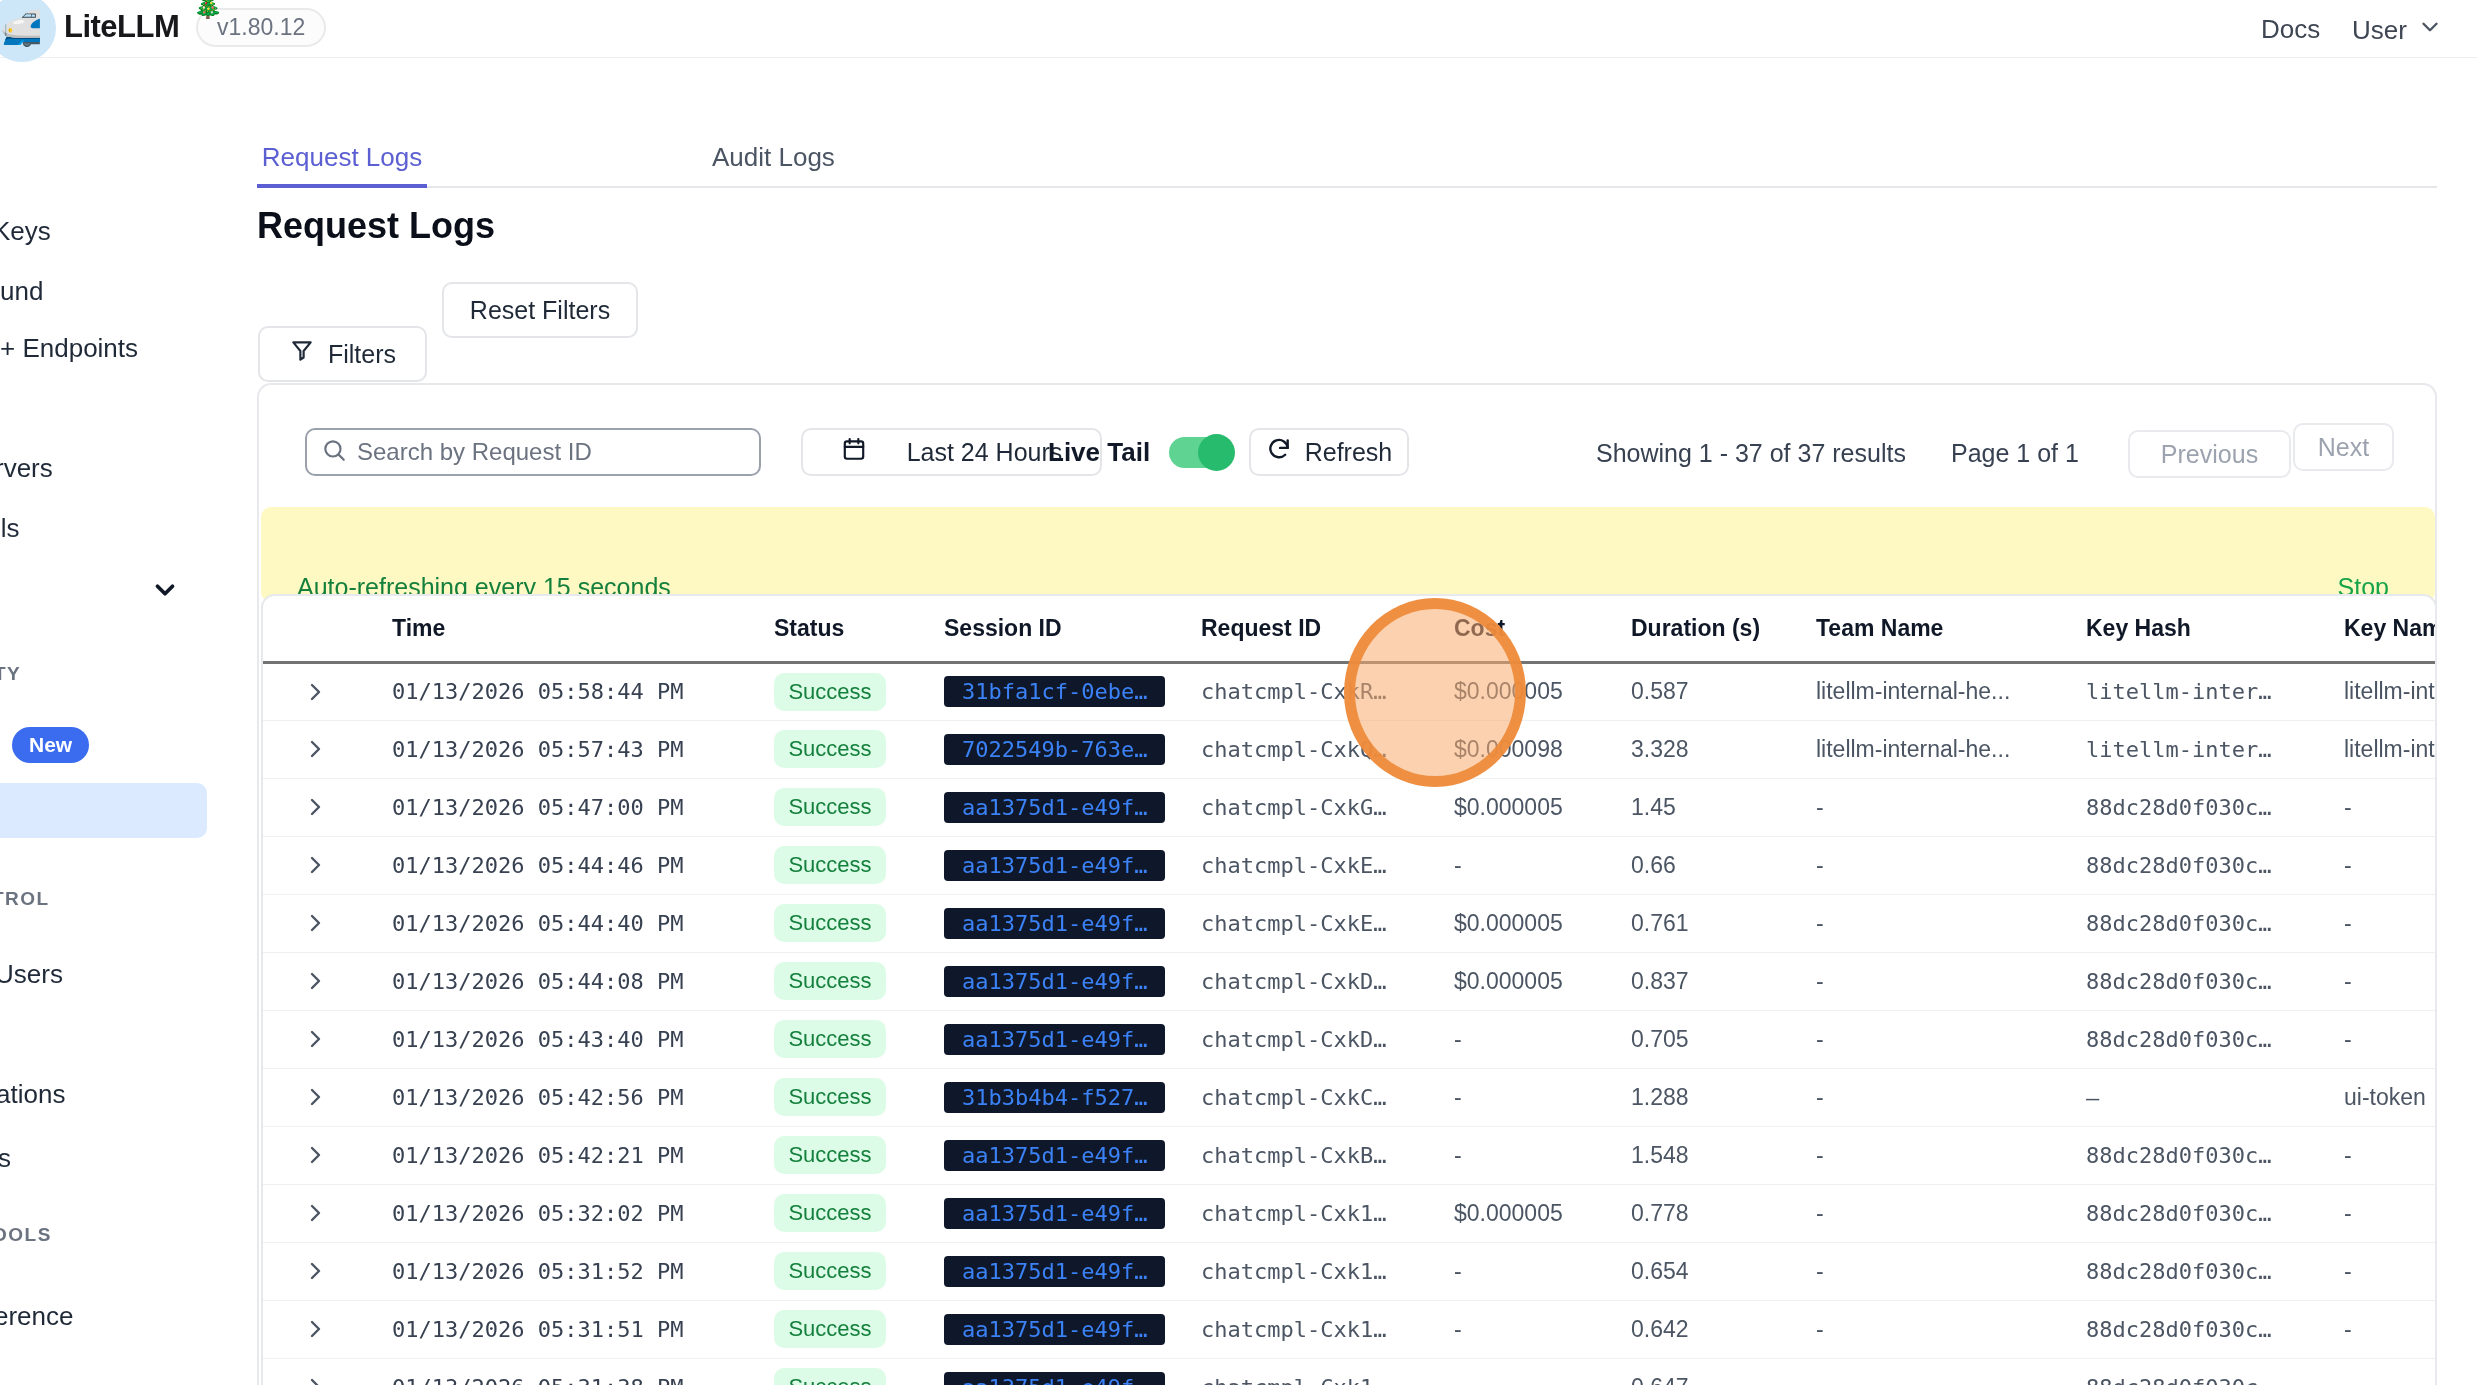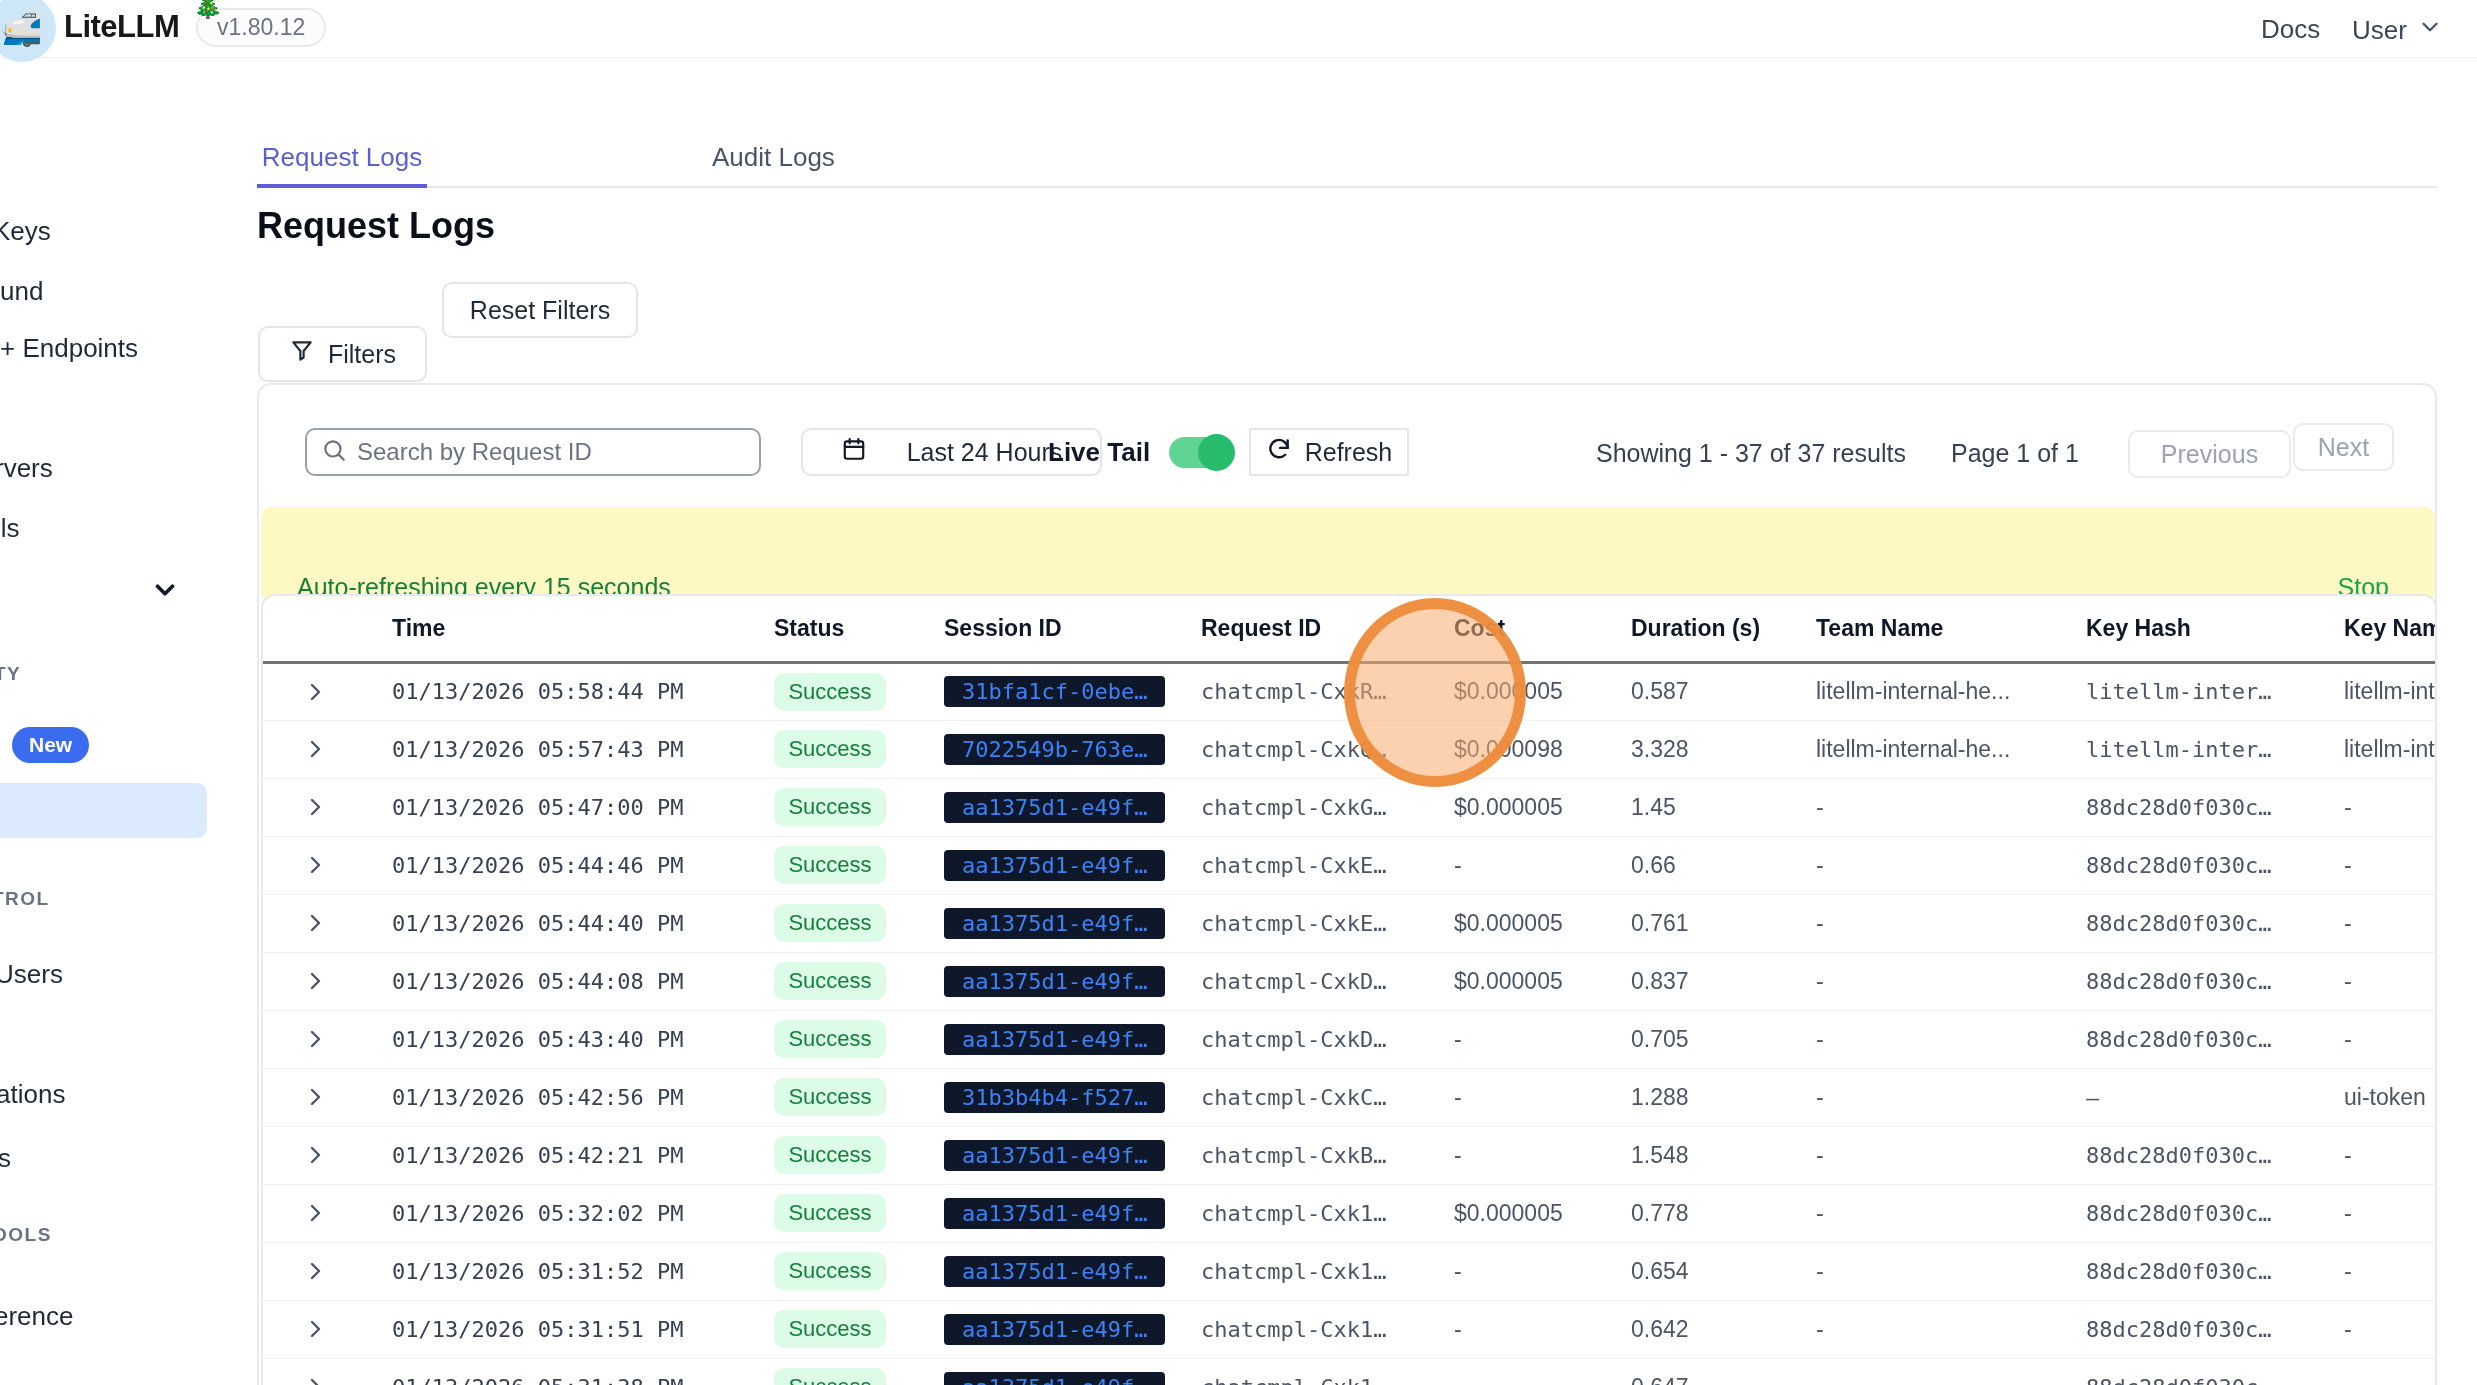--- a/index.html
+++ b/index.html
@@ -65,21 +65,21 @@
   #search-input { border:none; outline:none; flex:1; font-size:24px; color:#374151;
     font-family:"Liberation Sans", sans-serif; background:transparent; }
   #search-input::placeholder { color:#6b7280; }
 
   #last24-btn { position:absolute; left:542px; top:43px; width:301px; height:48px; border-radius:10px;gap:40px; }
   #livetail-label { position:absolute; left:789px; top:52px; font-size:26px; font-weight:600; color:#111827; }
   #livetail-toggle { position:absolute; left:910px; top:52px; width:63px; height:31px; border-radius:16px;
     background:#5fd492; cursor:pointer; }
   #livetail-toggle .knob { position:absolute; right:-3px; top:-3px; width:37px; height:37px; border-radius:50%;
     background:#27bb6d; }
-  #refresh-btn { position:absolute; left:990px; top:43px; width:160px; height:48px; border-radius:2px; }
+  #refresh-btn { position:absolute; left:990px; top:43px; width:160px; height:48px; border-radius:10px; }
 
   #showing-text { position:absolute; left:1337px; top:54px; font-size:25px; color:#374151; }
   #page-text { position:absolute; left:1692px; top:54px; font-size:25px; color:#374151; }
   #prev-btn { position:absolute; left:1869px; top:45px; width:163px; height:48px; color:#9ca3af; border-color:#e9eaee; }
   #next-btn { position:absolute; left:2034px; top:38px; width:101px; height:48px; color:#9ca3af; border-color:#e9eaee; }
 
   
   #banner { position:absolute; left:2px; top:122px; width:2174px; height:95px; background:#fef9c3;
     border-radius:10px; display:flex; align-items:flex-end; }
   #banner-text { margin-left:36px; font-size:25px; color:#15803d; }

